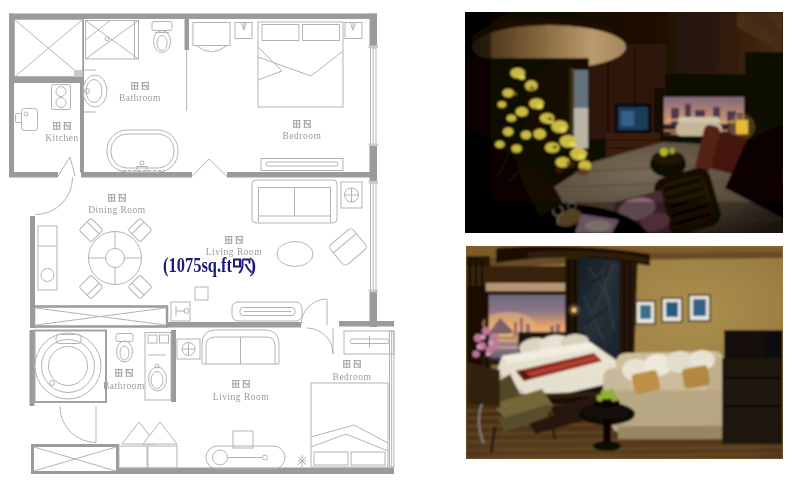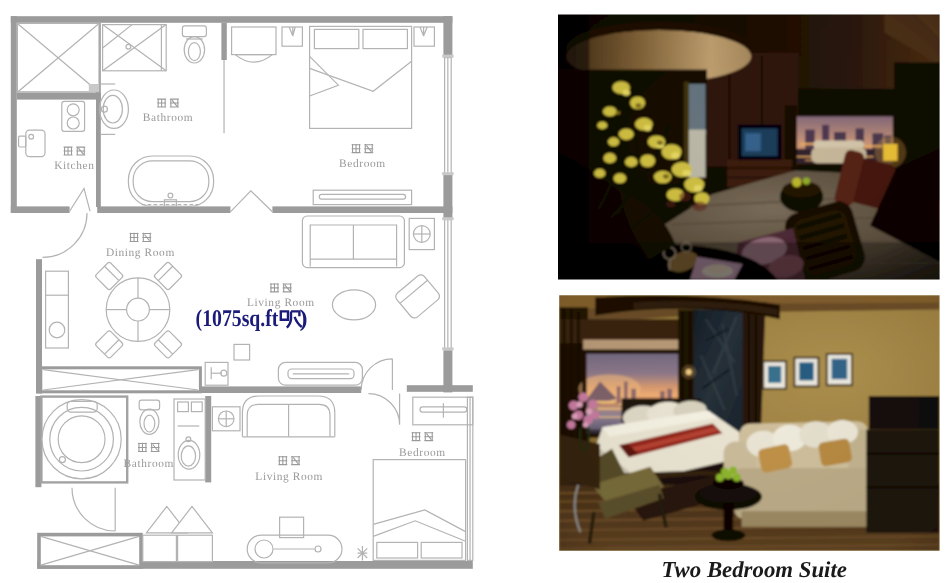--- a/index.html
+++ b/index.html
@@ -659,14 +659,13 @@
           <circle cx="25" cy="97" r="2.6"></circle>
           <circle cx="13" cy="101" r="2.4"></circle>
           <circle cx="22" cy="108" r="2.2"></circle>
 </g>
 <path d="M18,110 Q16,122 20,130 M24,110 Q26,120 22,130" stroke="#222b0d" stroke-width="2" fill="none"></path>
 
 <rect x="0" y="0" width="317" height="213" fill="url(#p2vig)"></rect>
 </g>
 </svg>
 
-<div id="caption">Two Bedroom Suite</div>
 </div>
 
 </body></html>

